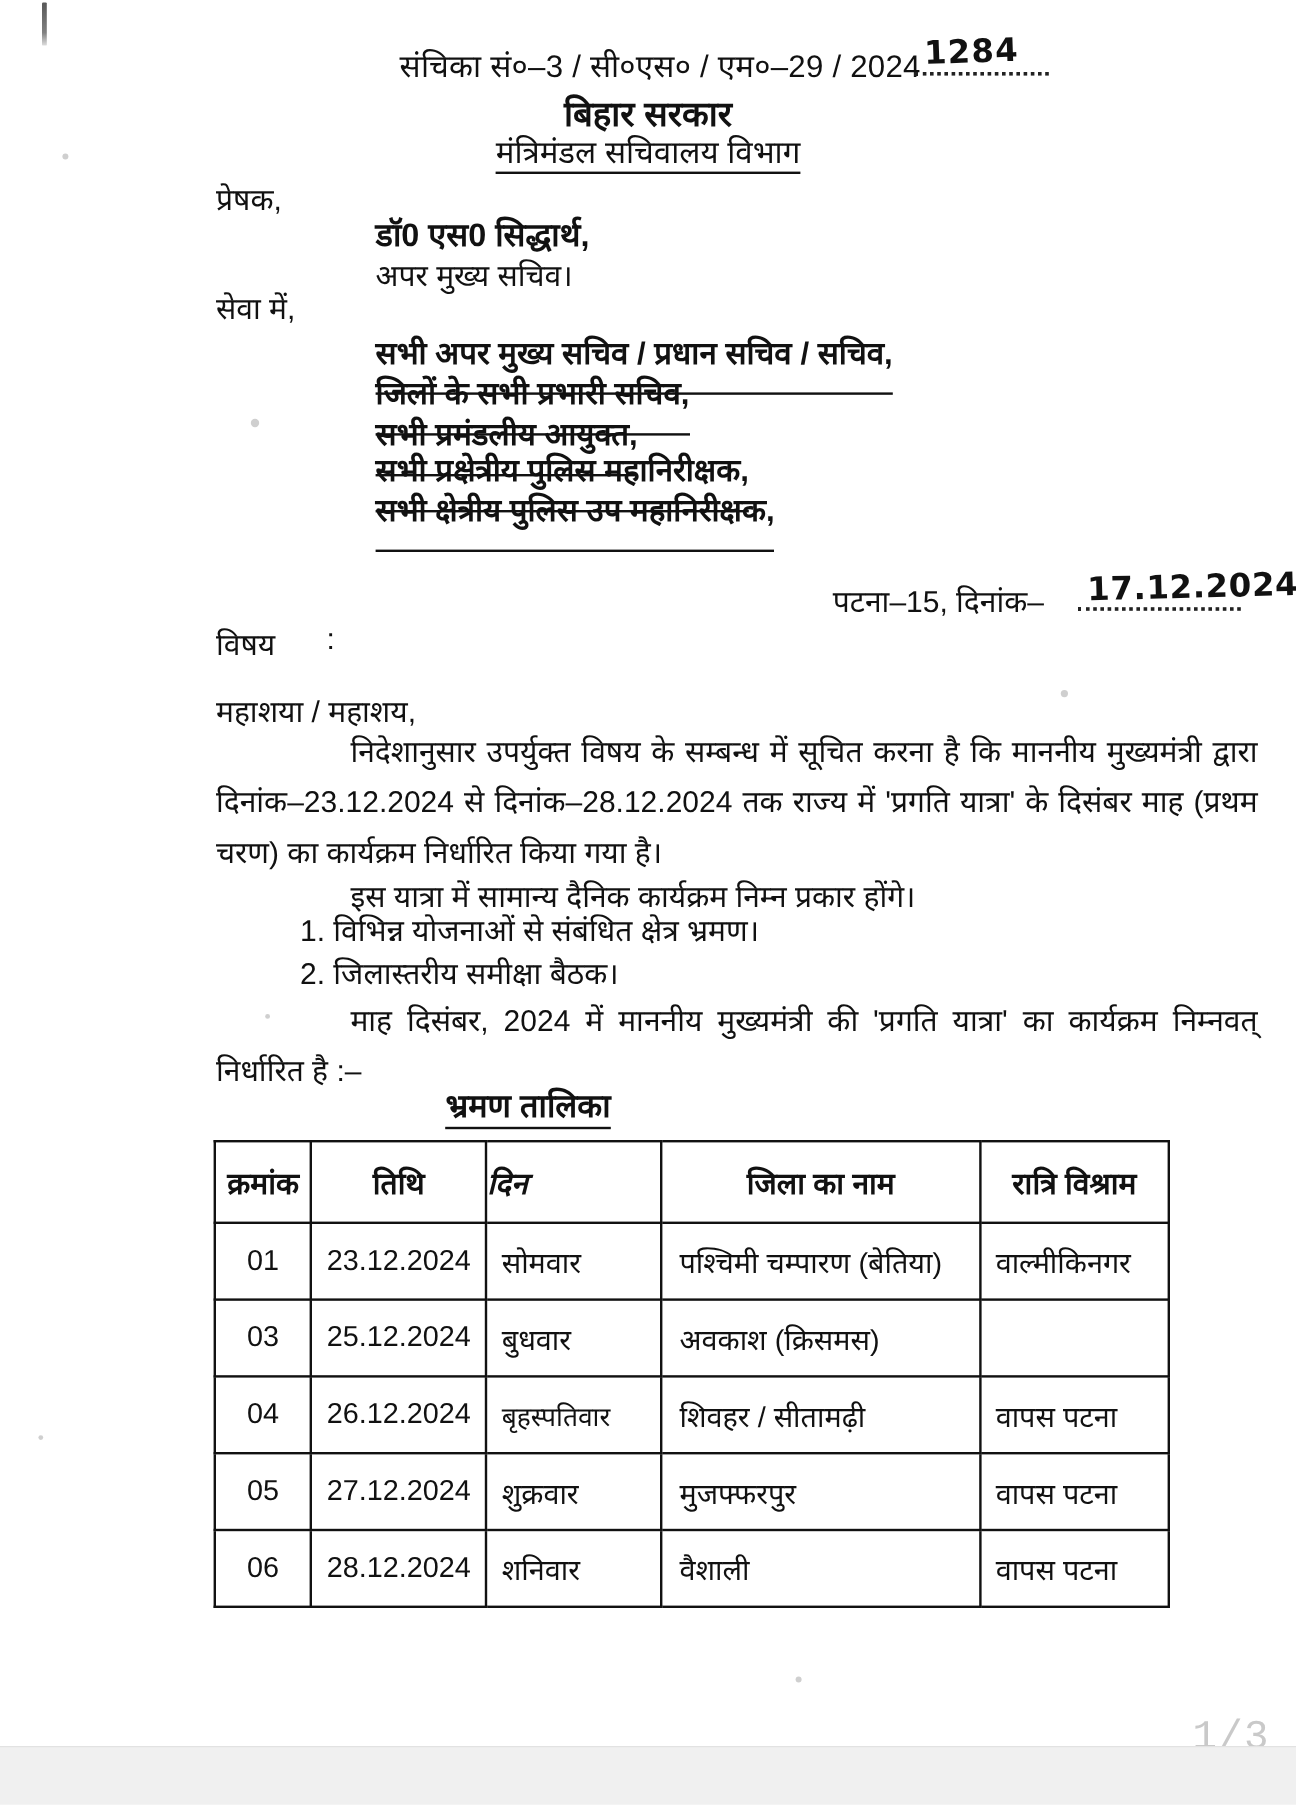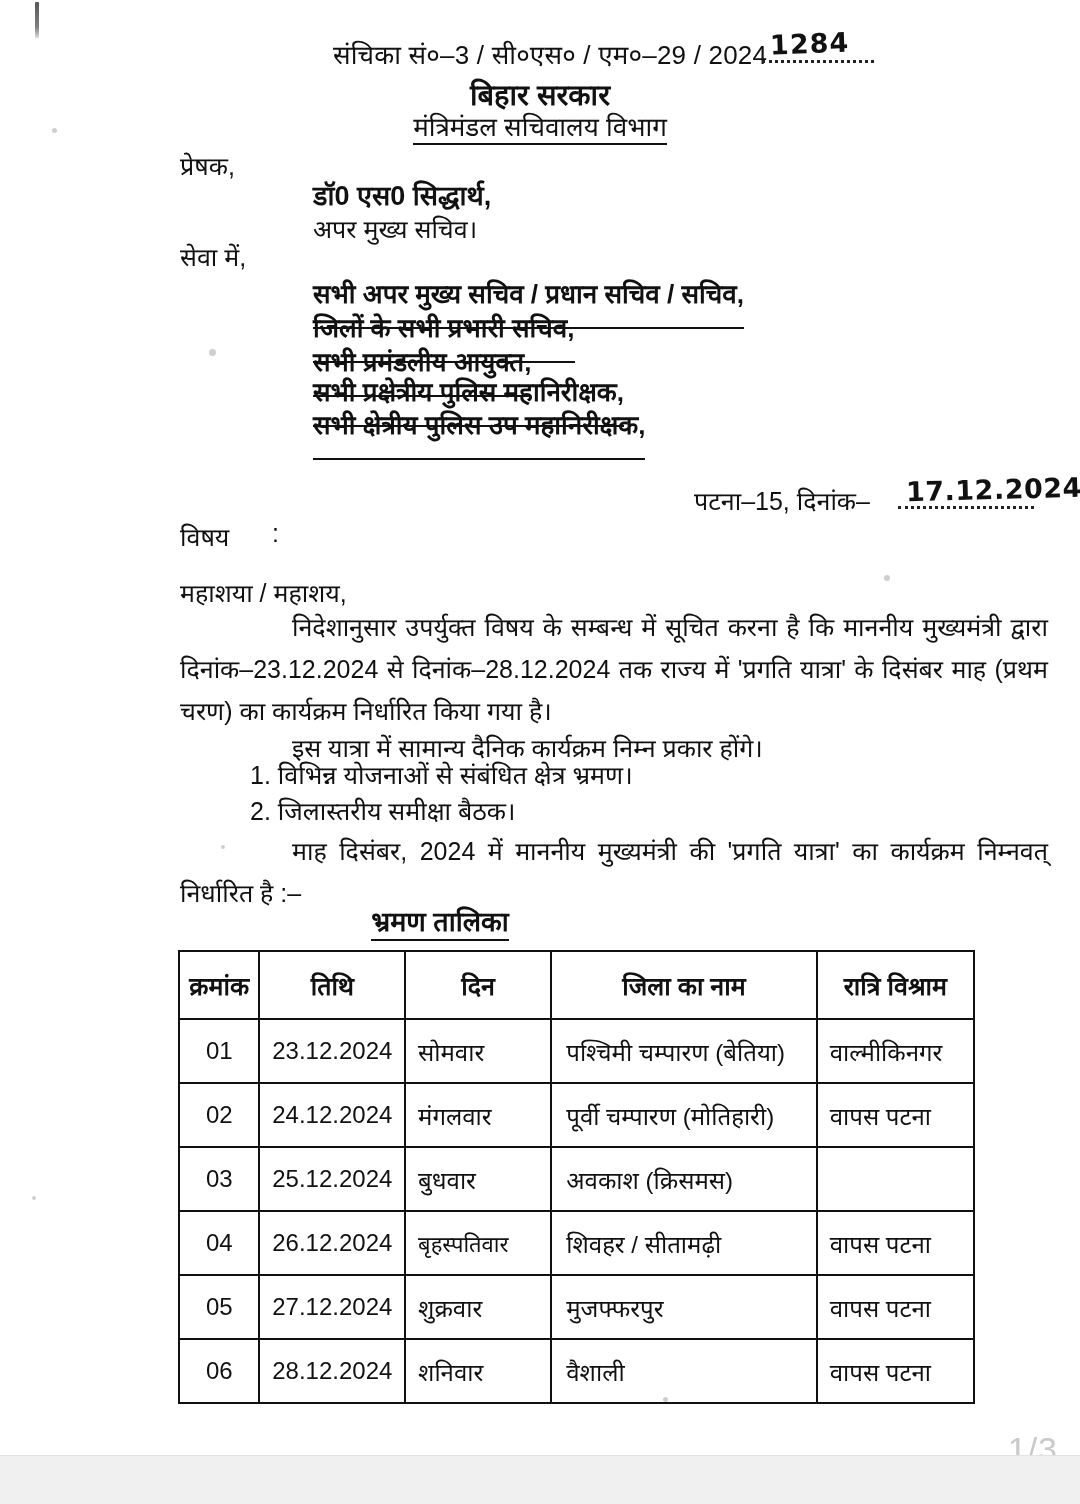--- a/index.html
+++ b/index.html
@@ -106,21 +106,21 @@
   .c-sno{width:82px;text-align:center;}
   .c-date{width:148px;text-align:center;}
   .c-day{width:140px;text-align:left;padding-left:12px !important;}
   .c-dist{width:278px;text-align:left;padding-left:14px !important;}
   .c-night{width:149px;text-align:left;padding-left:12px !important;}
   #tour-table td.c-day,#tour-table td.c-dist,#tour-table td.c-night{vertical-align:middle;}
 
   
   #page-indicator{
     position:absolute;right:22px;top:1430px;font-size:34px;color:#c9c9c9;
-    font-family:Liberation Sans, sans-serif;letter-spacing:1px;
+    font-family:Liberation Mono, monospace;letter-spacing:1px;
   }
 </style>
 </head>
 <body>
 
 <div class="page">
 
   <div class="scan-mark"></div>
   <div class="dev-dot" style="left:52px;top:128px;width:5px;height:5px;"></div>
   <div class="dev-dot" style="left:209px;top:349px;width:7px;height:7px;"></div>
@@ -181,41 +181,34 @@
 
   <div class="abs hi" id="table-title">
     <span>भ्रमण तालिका</span>
   </div>
 
   <table id="tour-table">
     <thead>
       <tr>
         <th class="c-sno">क्रमांक</th>
         <th class="c-date">तिथि</th>
-        <th class="c-day" style="text-align:center;padding-left:0 !important;">दिन</th>
+        <th class="c-day" style="text-align:left;padding-left:0 !important;font-style:italic;">दिन</th>
         <th class="c-dist" style="text-align:center;padding-left:0 !important;">जिला का नाम</th>
         <th class="c-night" style="text-align:center;padding-left:0 !important;">रात्रि विश्राम</th>
       </tr>
     </thead>
     <tbody>
       <tr>
         <td class="c-sno">01</td>
         <td class="c-date">23.12.2024</td>
         <td class="c-day">सोमवार</td>
         <td class="c-dist">पश्चिमी चम्पारण (बेतिया)</td>
         <td class="c-night">वाल्मीकिनगर</td>
       </tr>
       <tr>
-        <td class="c-sno">02</td>
-        <td class="c-date">24.12.2024</td>
-        <td class="c-day">मंगलवार</td>
-        <td class="c-dist">पूर्वी चम्पारण (मोतिहारी)</td>
-        <td class="c-night">वापस पटना</td>
-      </tr>
-      <tr>
         <td class="c-sno">03</td>
         <td class="c-date">25.12.2024</td>
         <td class="c-day">बुधवार</td>
         <td class="c-dist">अवकाश (क्रिसमस)</td>
         <td class="c-night"></td>
       </tr>
       <tr>
         <td class="c-sno">04</td>
         <td class="c-date">26.12.2024</td>
         <td class="c-day" style="font-size:22px;">बृहस्पतिवार</td>

